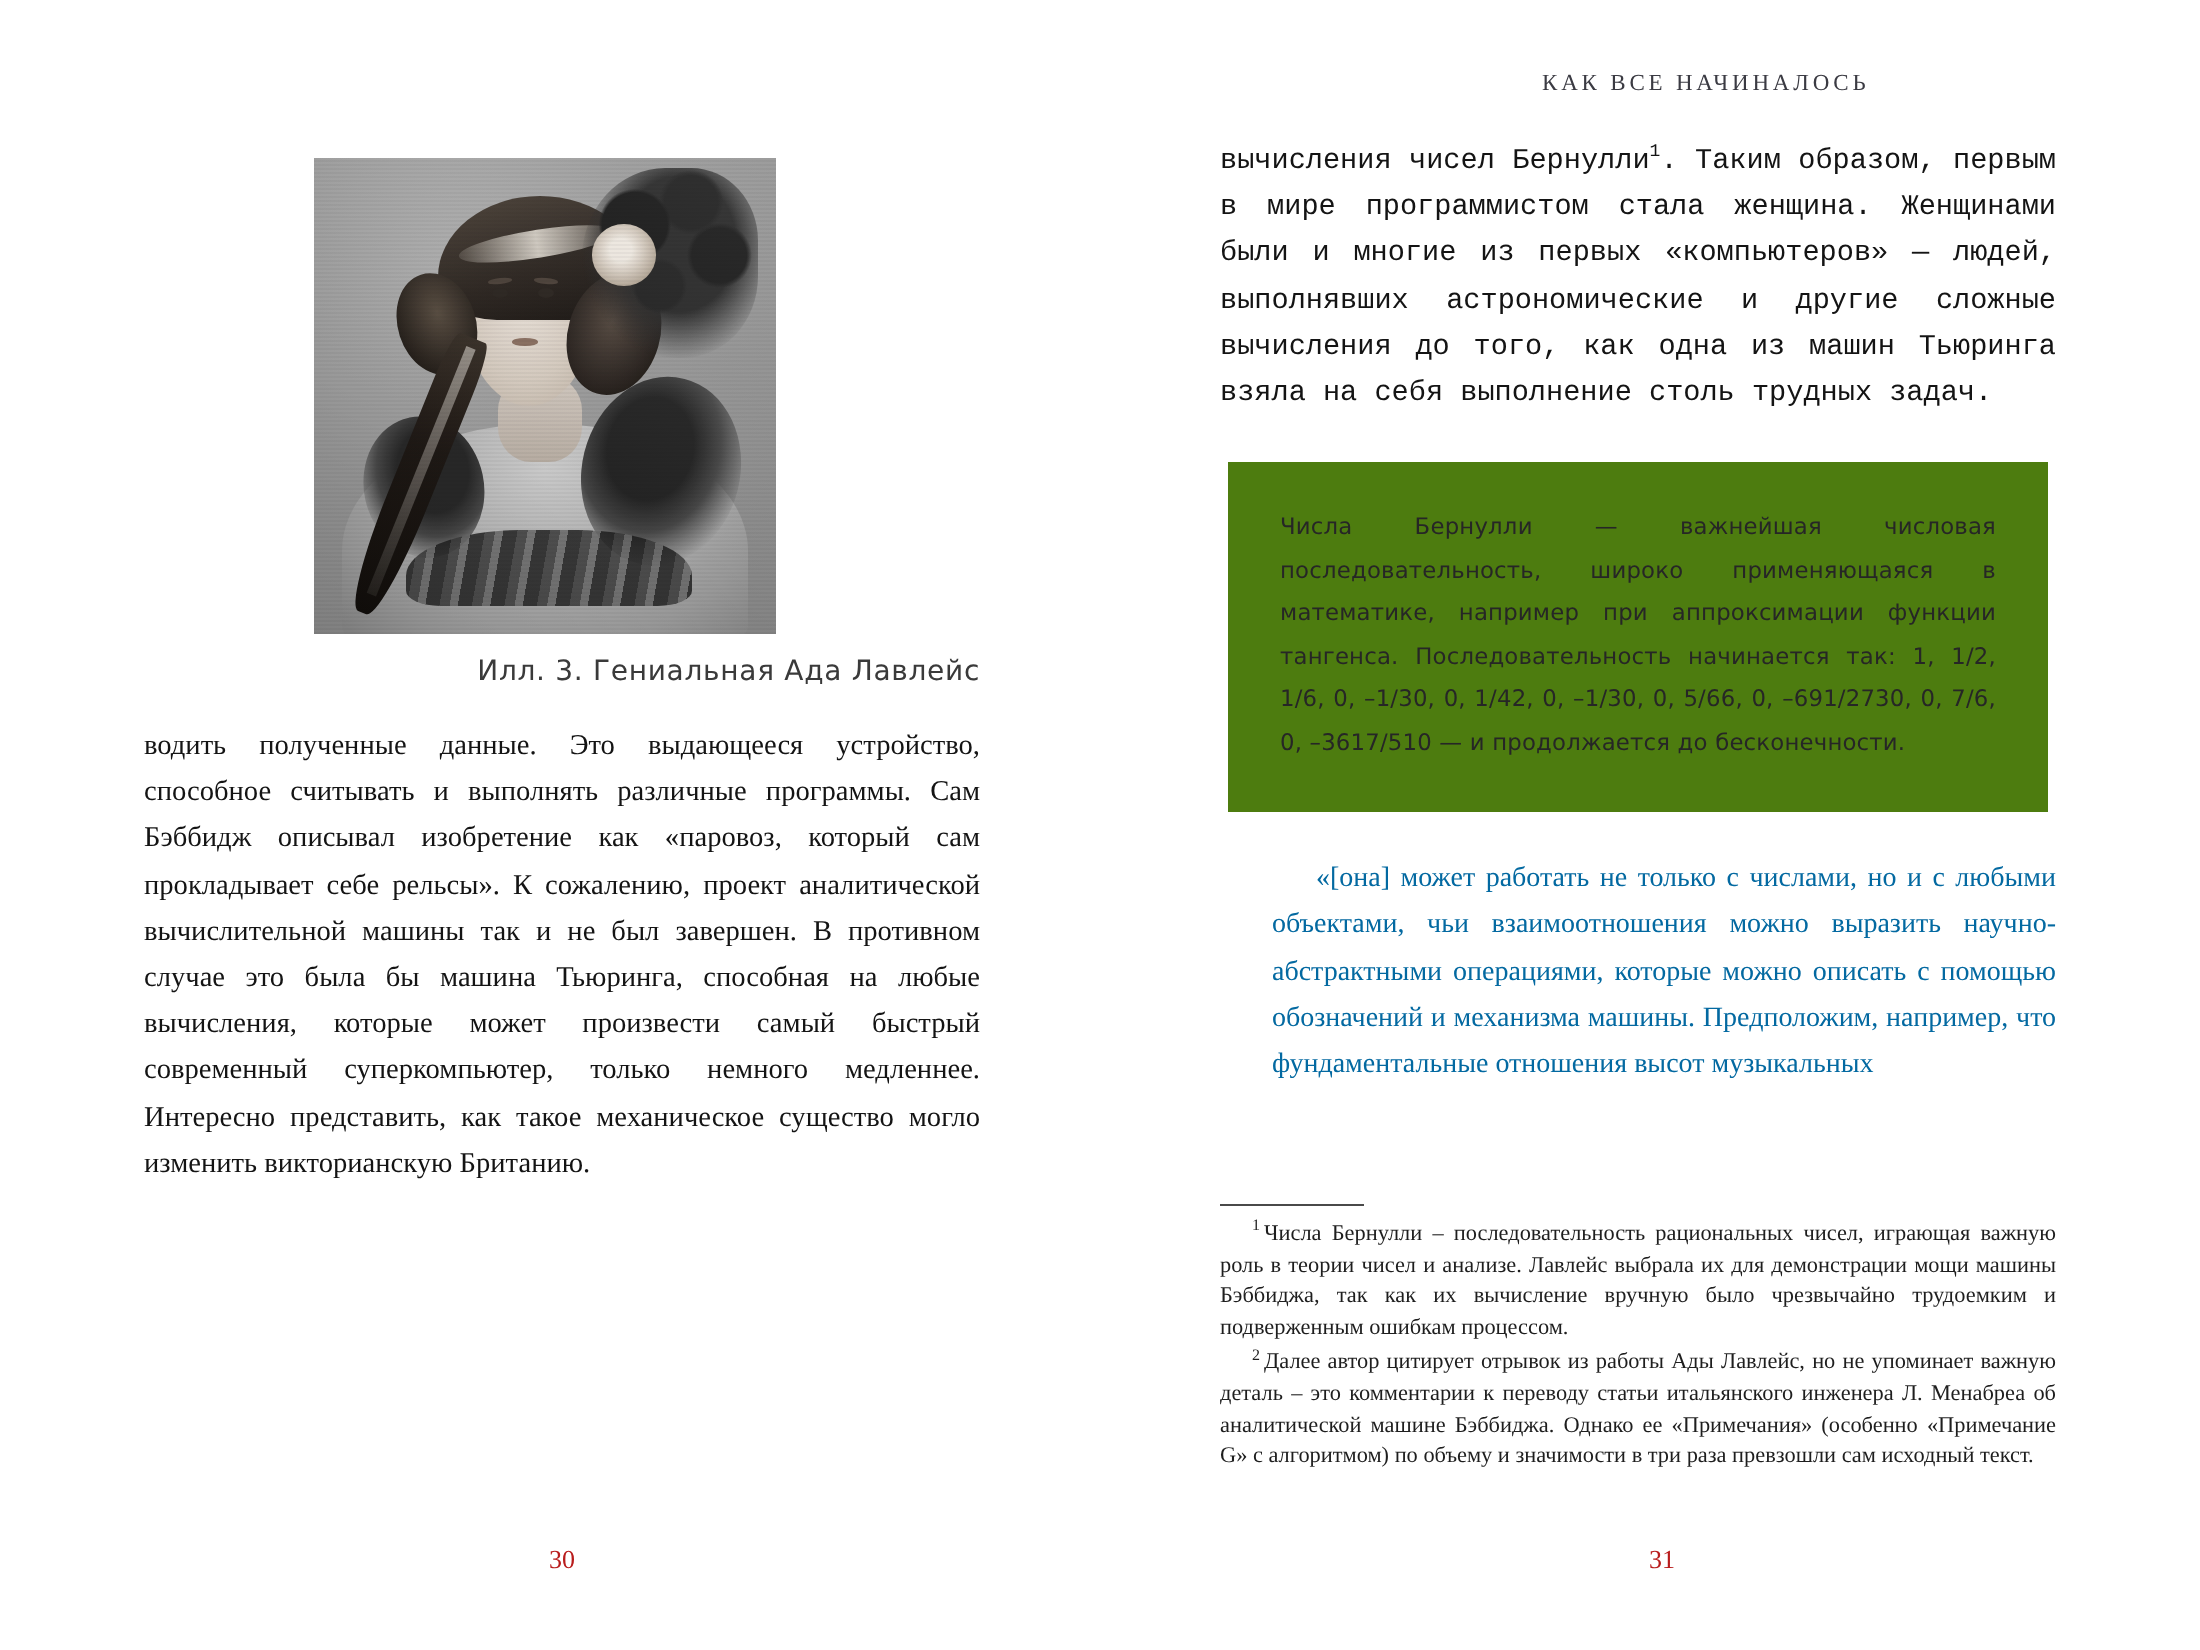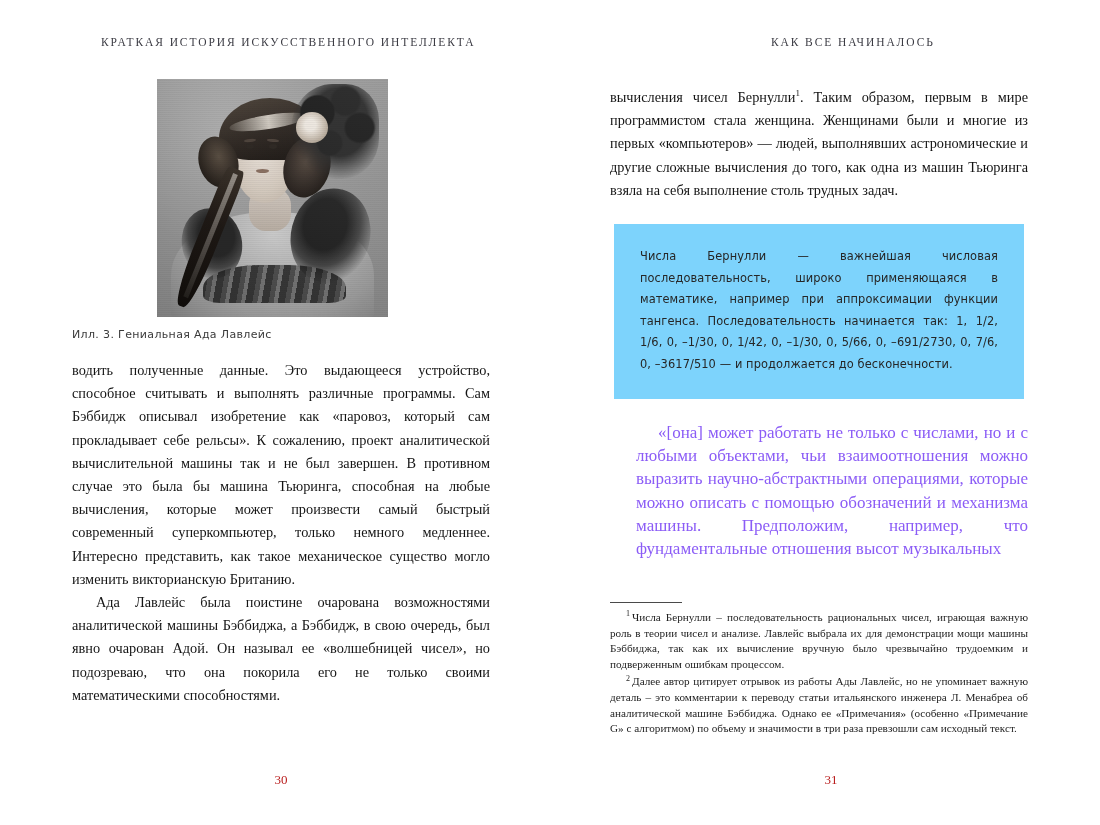--- a/index.html
+++ b/index.html
@@ -48,23 +48,23 @@
   .figure-image {
     position: relative;
     width: 231px;
     height: 238px;
     margin: 9px 0 0 85px;
     background: #9a9a9a;
     overflow: hidden;
   }
   .figure-caption {
     margin: 11px 0 0 0;
-    text-align: left;
+    text-align: right;
     font-family: "DejaVu Sans", "Liberation Sans", sans-serif;
-    font-size: 11px;
+    font-size: 14px;
     letter-spacing: 0.35px;
     color: #3a3a3a;
   }
 
   
   .pt { position: absolute; }
   .pt-bg {
     inset: 0;
     background:
       radial-gradient(ellipse at 30% 25%, #b2b2b2 0%, #9d9d9d 45%, #8e8e8e 100%);
@@ -189,55 +189,55 @@
     line-height: 23.2px;
     text-align: justify;
     text-justify: inter-word;
     hyphens: manual;
     margin: 0;
     color: #141414;
   }
   .body-text + .body-text { margin-top: 0; }
   .body-text.indent { text-indent: 24px; }
   .after-figure { margin-top: 18px; }
-  .top-para { margin-top: 16px; }
+  .top-para { margin-top: 0; font-family: Liberation Mono, monospace; }
 
   sup.fnref {
     font-size: 9px;
     vertical-align: super;
     line-height: 0;
   }
 
   
   .callout {
     margin: 22px 0 0 4px;
     width: 410px;
-    background: #7dd3fc;
+    background: #4d7c0f;
     padding: 22px 26px 24px 26px;
     box-sizing: border-box;
   }
   .callout-text {
     margin: 0;
     font-family: "DejaVu Sans", "Liberation Sans", sans-serif;
     font-size: 11.4px;
     line-height: 21.5px;
     color: #262626;
     text-align: justify;
     letter-spacing: .1px;
   }
 
   
   .quote {
     margin: 22px 0 0 0;
     padding: 0 0 0 26px;
-    font-size: 17px;
+    font-size: 14px;
     line-height: 23.2px;
     text-align: justify;
     text-indent: 22px;
-    color: #8b5cf6;
+    color: #0369a1;
   }
 
   
   .footnotes {
     position: absolute;
     left: 610px;
     top: 602px;
     width: 418px;
   }
   .footnote-rule {
@@ -272,21 +272,20 @@
     text-align: center;
   }
   .folio.left  { left: 251px; }
   .folio.right { left: 801px; }
 </style>
 </head>
 <body>
 
 <div class="page-spread">
 
-  <div class="running-head left">КРАТКАЯ ИСТОРИЯ ИСКУССТВЕННОГО ИНТЕЛЛЕКТА</div>
 
   <div class="column left">
 
     <figure class="figure">
       <div class="figure-image">
         <div class="pt pt-bg"></div>
         <div class="pt pt-dress"></div>
         <div class="pt pt-lace-l"></div>
         <div class="pt pt-lace-r"></div>
         <div class="pt pt-dress-trim"></div>
@@ -305,21 +304,20 @@
         <div class="pt pt-mouth"></div>
         <div class="pt pt-sash"></div>
         <div class="pt pt-sash-hi"></div>
         <div class="pt pt-shadow"></div>
         <div class="pt pt-grain"></div>
       </div>
       <figcaption class="figure-caption">Илл. 3. Гениальная Ада Лавлейс</figcaption>
     </figure>
 
     <p class="body-text after-figure">водить полученные данные. Это выдающееся устройство, способное считывать и выполнять различные программы. Сам Бэббидж описывал изобретение как «паровоз, который сам прокладывает себе рельсы». К сожалению, проект аналитической вычислительной машины так и не был завершен. В противном случае это была бы машина Тьюринга, способная на любые вычисления, которые может произвести самый быстрый современный суперкомпьютер, только немного медленнее. Интересно представить, как такое механическое существо могло изменить викторианскую Британию.</p>
-    <p class="body-text indent">Ада Лавлейс была поистине очарована возможностями аналитической машины Бэббиджа, а Бэббидж, в свою очередь, был явно очарован Адой. Он называл ее «волшебницей чисел», но подозреваю, что она покорила его не только своими математическими способностями.</p>
   </div>
 
   <div class="folio left">30</div>
 
   <div class="running-head right">КАК ВСЕ НАЧИНАЛОСЬ</div>
 
   <div class="column right">
 
     <p class="body-text top-para"><span>вычисления чисел Бернулли</span><sup class="fnref">1</sup><span>. Таким образом, первым в мире программистом стала женщина. Женщинами были и многие из первых «компьютеров» — людей, выполнявших астрономические и другие сложные вычисления до того, как одна из машин Тьюринга взяла на себя выполнение столь трудных задач.</span></p>
 

